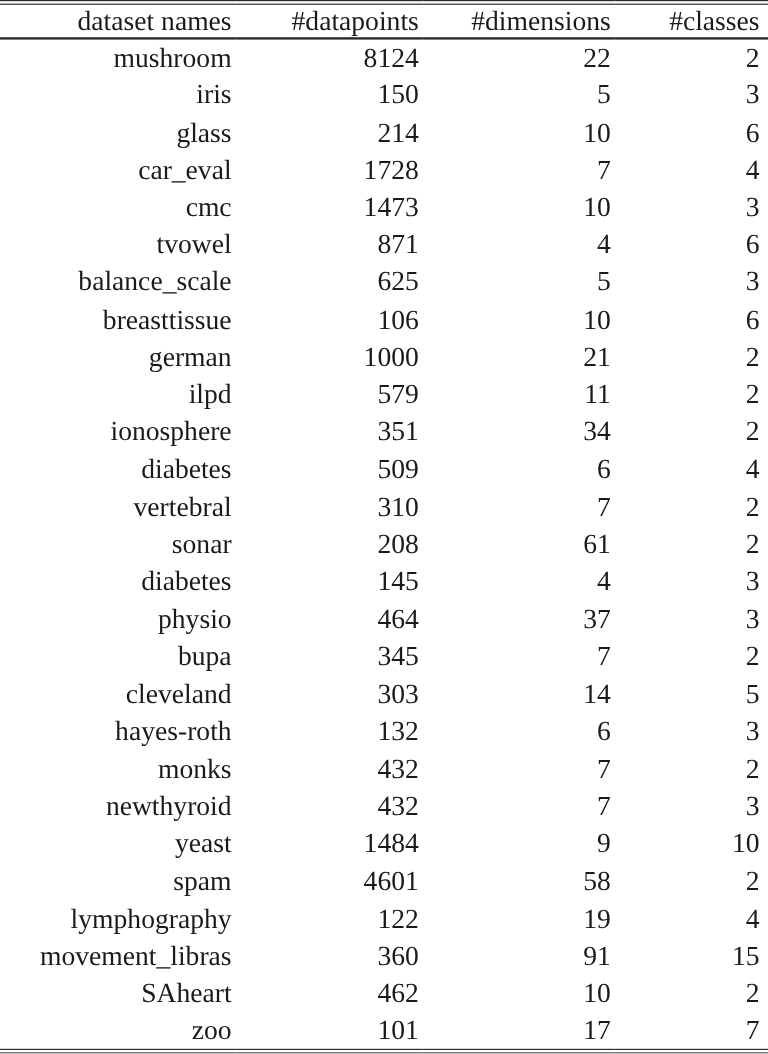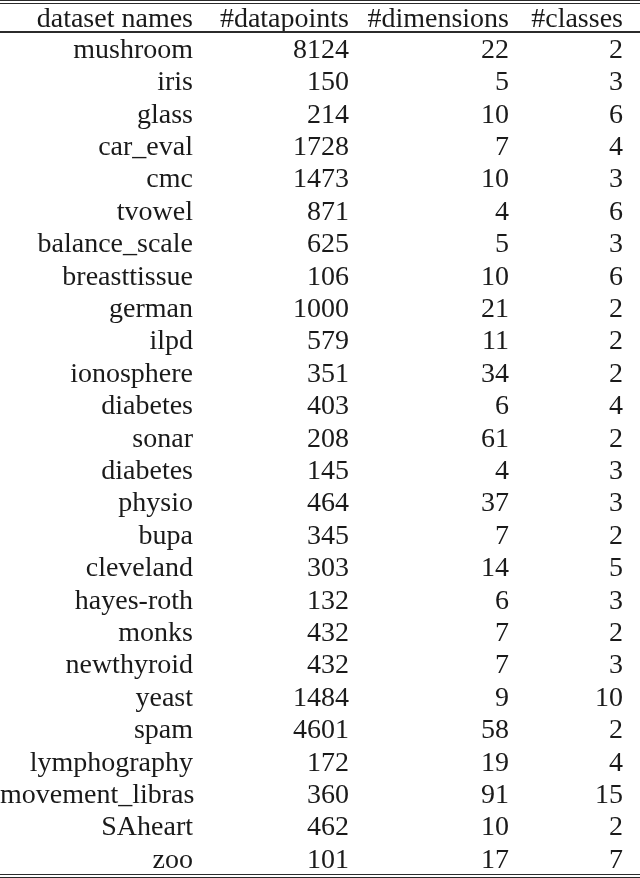--- a/index.html
+++ b/index.html
@@ -11,21 +11,21 @@
     height: 878px;
     background: #ffffff;
     overflow: hidden;
   }
   table.paper-table {
     width: 640px;
     height: 878px;
     border-collapse: collapse;
     table-layout: fixed;
     font-family: "Liberation Serif", "DejaVu Serif", serif;
-    font-size: 28px;
+    font-size: 23px;
     color: #1a1a1a;
     border-top: 4px double #2b2b2b;
     border-bottom: 4px double #2b2b2b;
   }
   thead tr {
     height: 29px;
     border-bottom: 2px solid #2b2b2b;
   }
   tbody tr {
     height: 28px;
@@ -33,21 +33,21 @@
   th, td {
     font-weight: normal;
     text-align: right;
     vertical-align: middle;
     padding: 0 3px 0 0;
     white-space: nowrap;
     overflow: hidden;
     line-height: 27px;
   }
   th.col-classes, td.col-classes {
-    padding-right: 17px;
+    padding-right: 7px;
   }
 </style>
 </head>
 <body>
 
 <table class="paper-table">
   <colgroup>
     <col style="width:196px">
     <col style="width:156px">
     <col style="width:160px">
@@ -123,23 +123,29 @@
         <td class="col-classes">2</td>
       </tr>
       <tr>
         <td class="col-names">ionosphere</td>
         <td class="col-datapoints">351</td>
         <td class="col-dimensions">34</td>
         <td class="col-classes">2</td>
       </tr>
       <tr>
         <td class="col-names">diabetes</td>
-        <td class="col-datapoints">403</td>
+        <td class="col-datapoints">509</td>
         <td class="col-dimensions">6</td>
         <td class="col-classes">4</td>
+      </tr>
+      <tr>
+        <td class="col-names">vertebral</td>
+        <td class="col-datapoints">310</td>
+        <td class="col-dimensions">7</td>
+        <td class="col-classes">2</td>
       </tr>
       <tr>
         <td class="col-names">sonar</td>
         <td class="col-datapoints">208</td>
         <td class="col-dimensions">61</td>
         <td class="col-classes">2</td>
       </tr>
       <tr>
         <td class="col-names">diabetes</td>
         <td class="col-datapoints">145</td>
@@ -189,21 +195,21 @@
         <td class="col-classes">10</td>
       </tr>
       <tr>
         <td class="col-names">spam</td>
         <td class="col-datapoints">4601</td>
         <td class="col-dimensions">58</td>
         <td class="col-classes">2</td>
       </tr>
       <tr>
         <td class="col-names">lymphography</td>
-        <td class="col-datapoints">172</td>
+        <td class="col-datapoints">122</td>
         <td class="col-dimensions">19</td>
         <td class="col-classes">4</td>
       </tr>
       <tr>
         <td class="col-names">movement_libras</td>
         <td class="col-datapoints">360</td>
         <td class="col-dimensions">91</td>
         <td class="col-classes">15</td>
       </tr>
       <tr>

